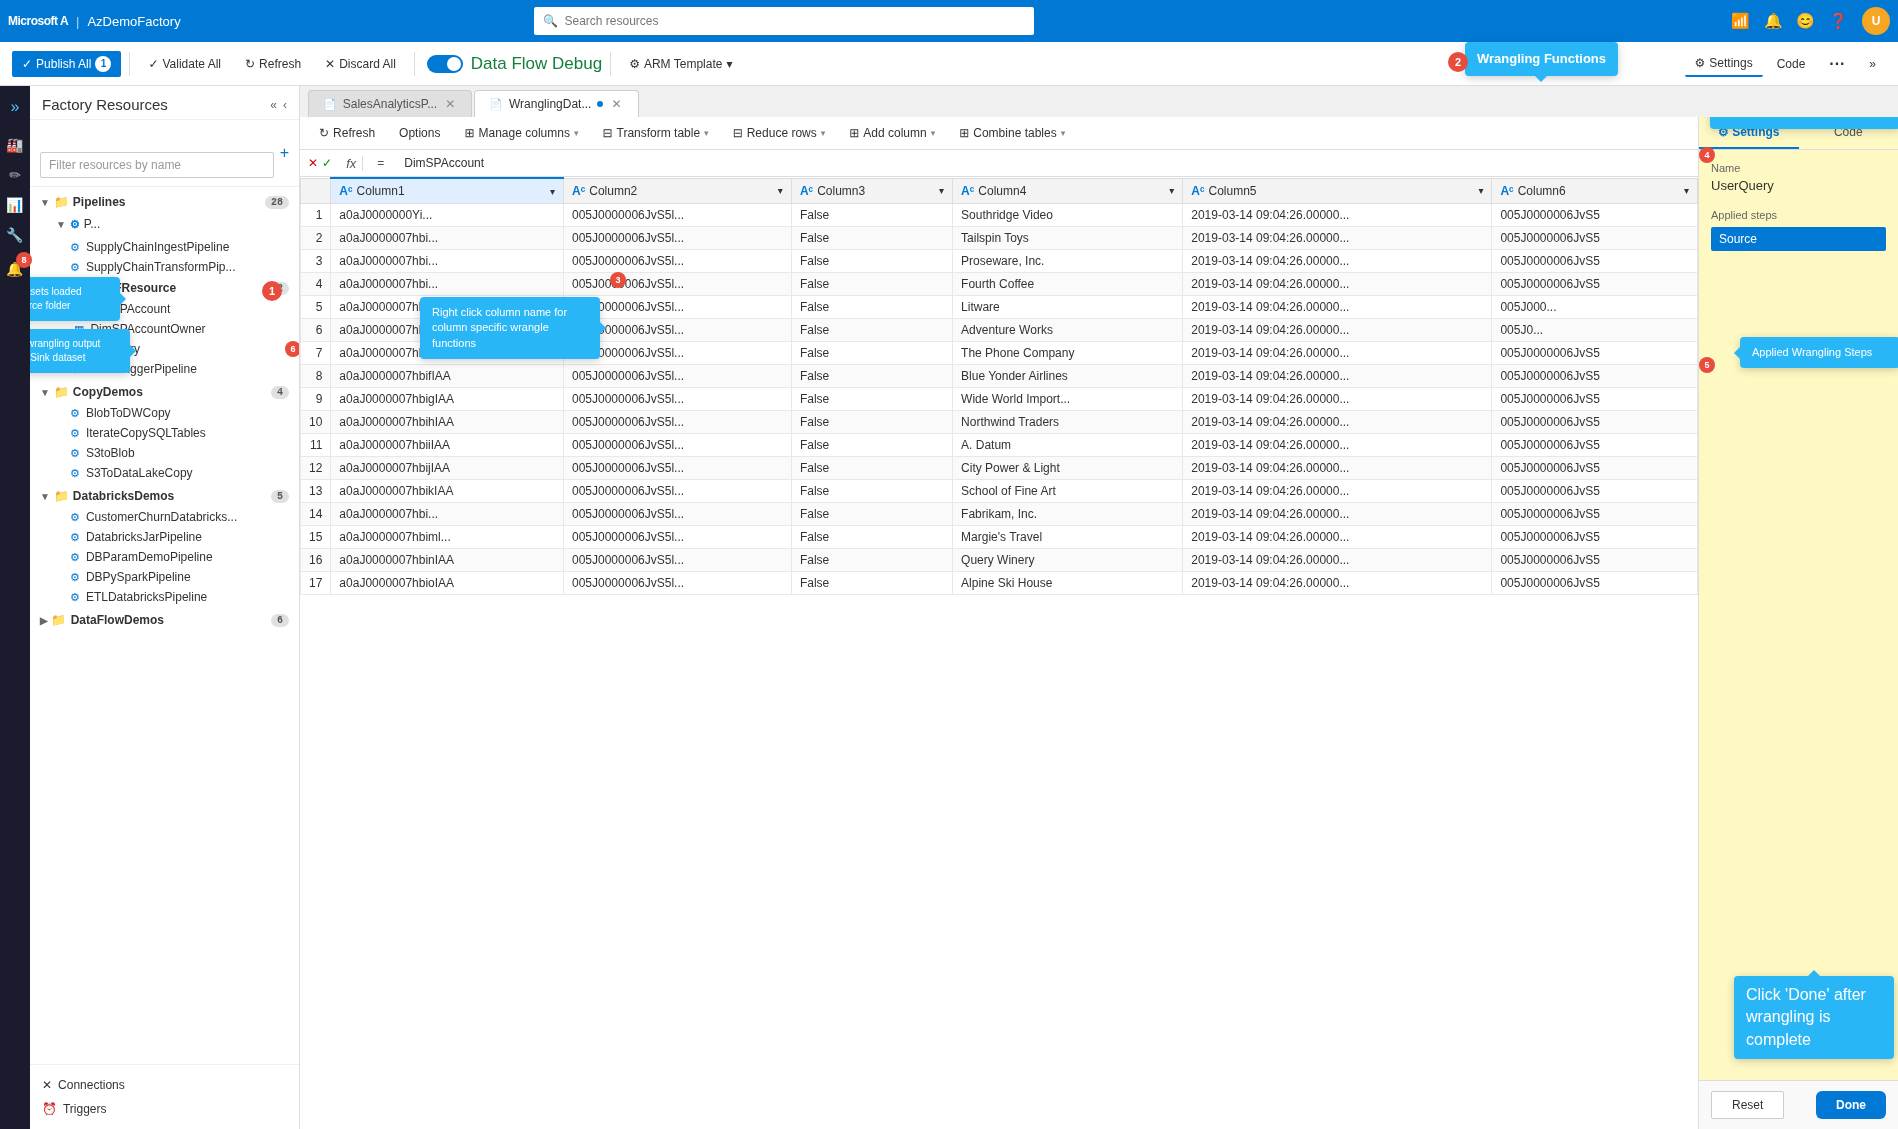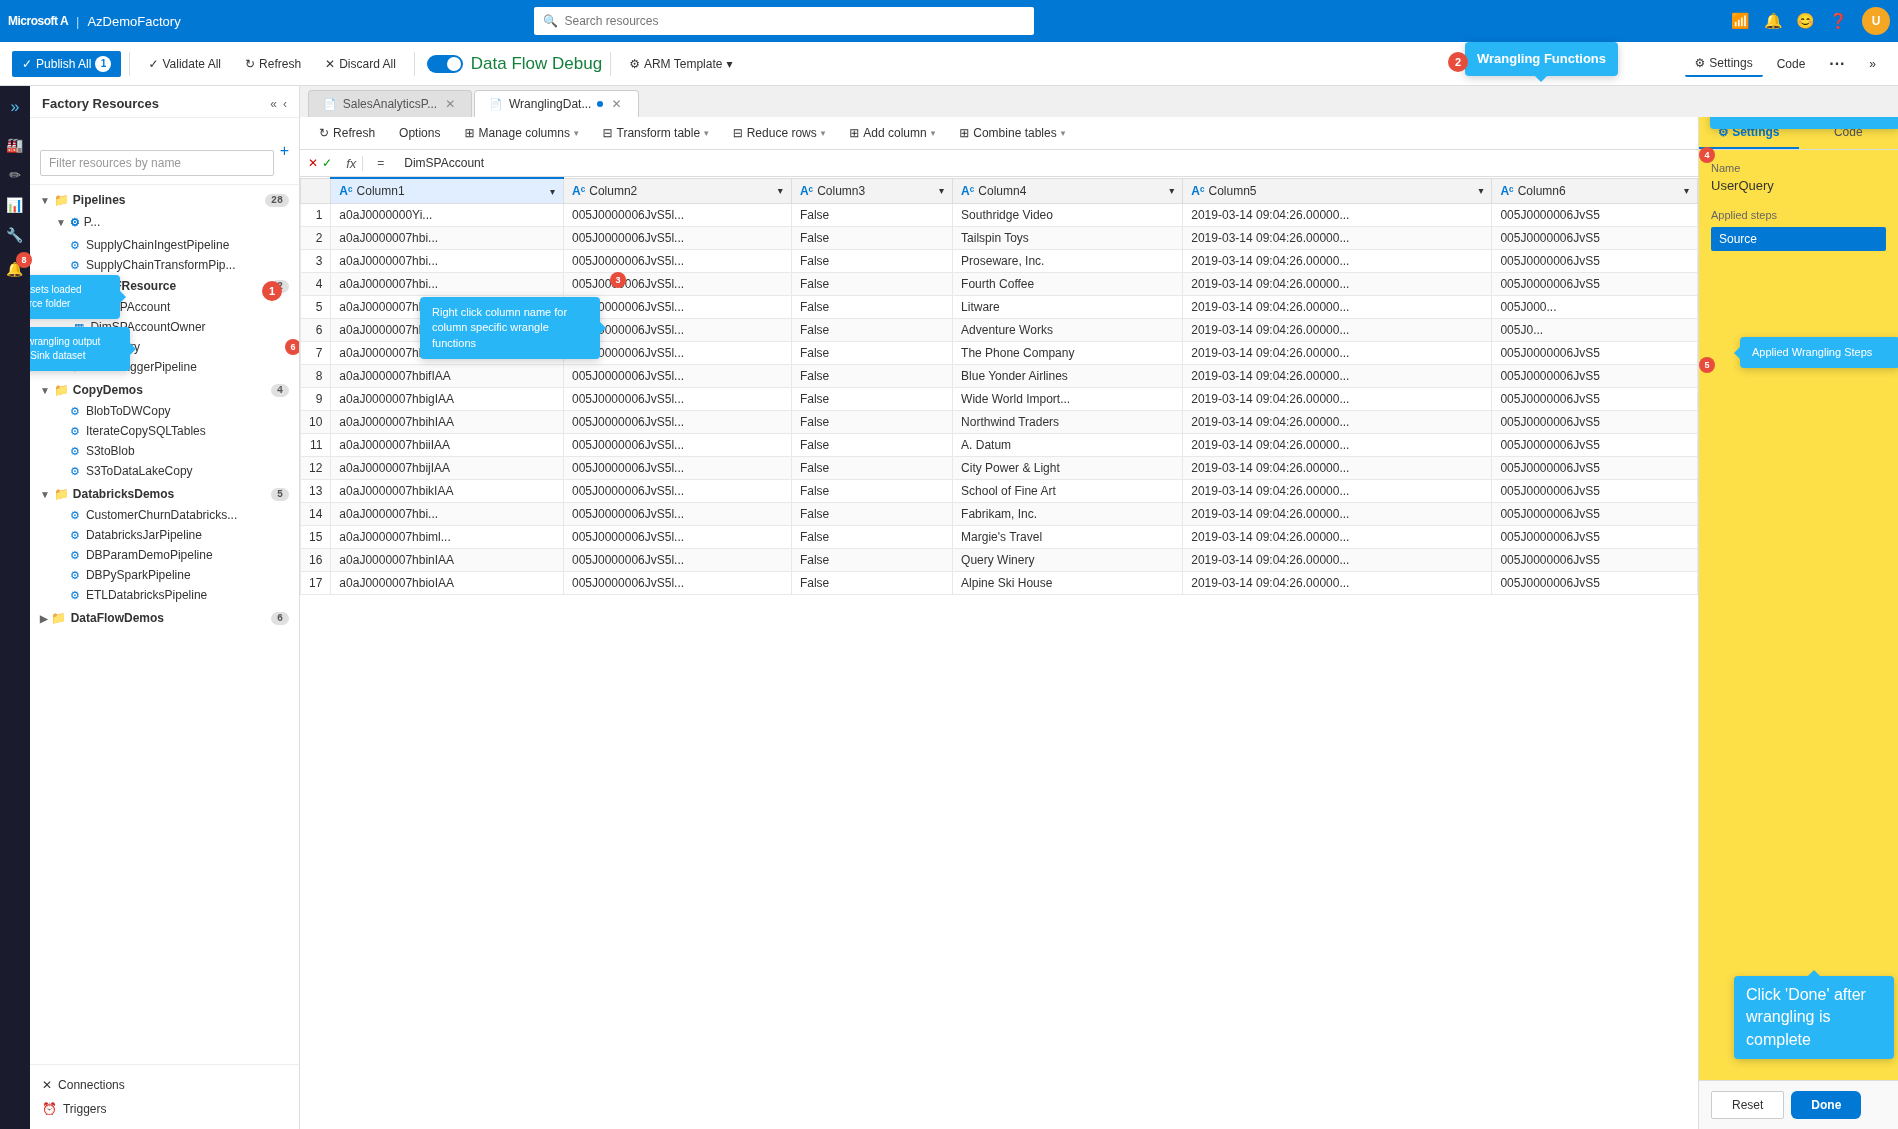--- a/index.html
+++ b/index.html
@@ -152,22 +152,22 @@
       flex-direction: column;
     }
     .factory-panel-header {
       padding: 10px 12px 6px;
       display: flex;
       align-items: center;
       justify-content: space-between;
       border-bottom: 1px solid #eee;
     }
     .factory-panel-title {
-      font-size: 13px;
-      font-weight: 700;
+      font-size: 15px;
+      font-weight: 400;
       color: #333;
     }
     .factory-panel-icons {
       display: flex;
       gap: 6px;
       color: #666;
     }
     .filter-box {
       padding: 8px 10px;
       display: flex;
@@ -373,21 +373,21 @@
     }
     .col-type-icon {
       font-size: 12px;
       color: #0078d4;
       font-weight: 700;
     }
 
     
     .right-panel {
       width: 200px;
-      background: #fde047;
+      background: #fef9c3;
       border-left: 1px solid #ddd;
       display: flex;
       flex-direction: column;
     }
     .right-panel-tabs {
       display: flex;
       border-bottom: 1px solid #ddd;
     }
     .right-panel-tab {
       flex: 1;
@@ -432,22 +432,22 @@
     }
     .step-item.active {
       background: #0078d4;
       color: white;
     }
 
     
     .bottom-actions {
       padding: 10px 12px;
       display: flex;
-      justify-content: flex-start;
-      gap: 7px;
+      justify-content: space-between;
+      gap: 16px;
       border-top: 1px solid #ddd;
       background: #f9f9f9;
     }
     .btn-reset {
       padding: 6px 20px;
       border: 1px solid #ccc;
       background: #fff;
       border-radius: 2px;
       cursor: pointer;
       font-size: 12px;

